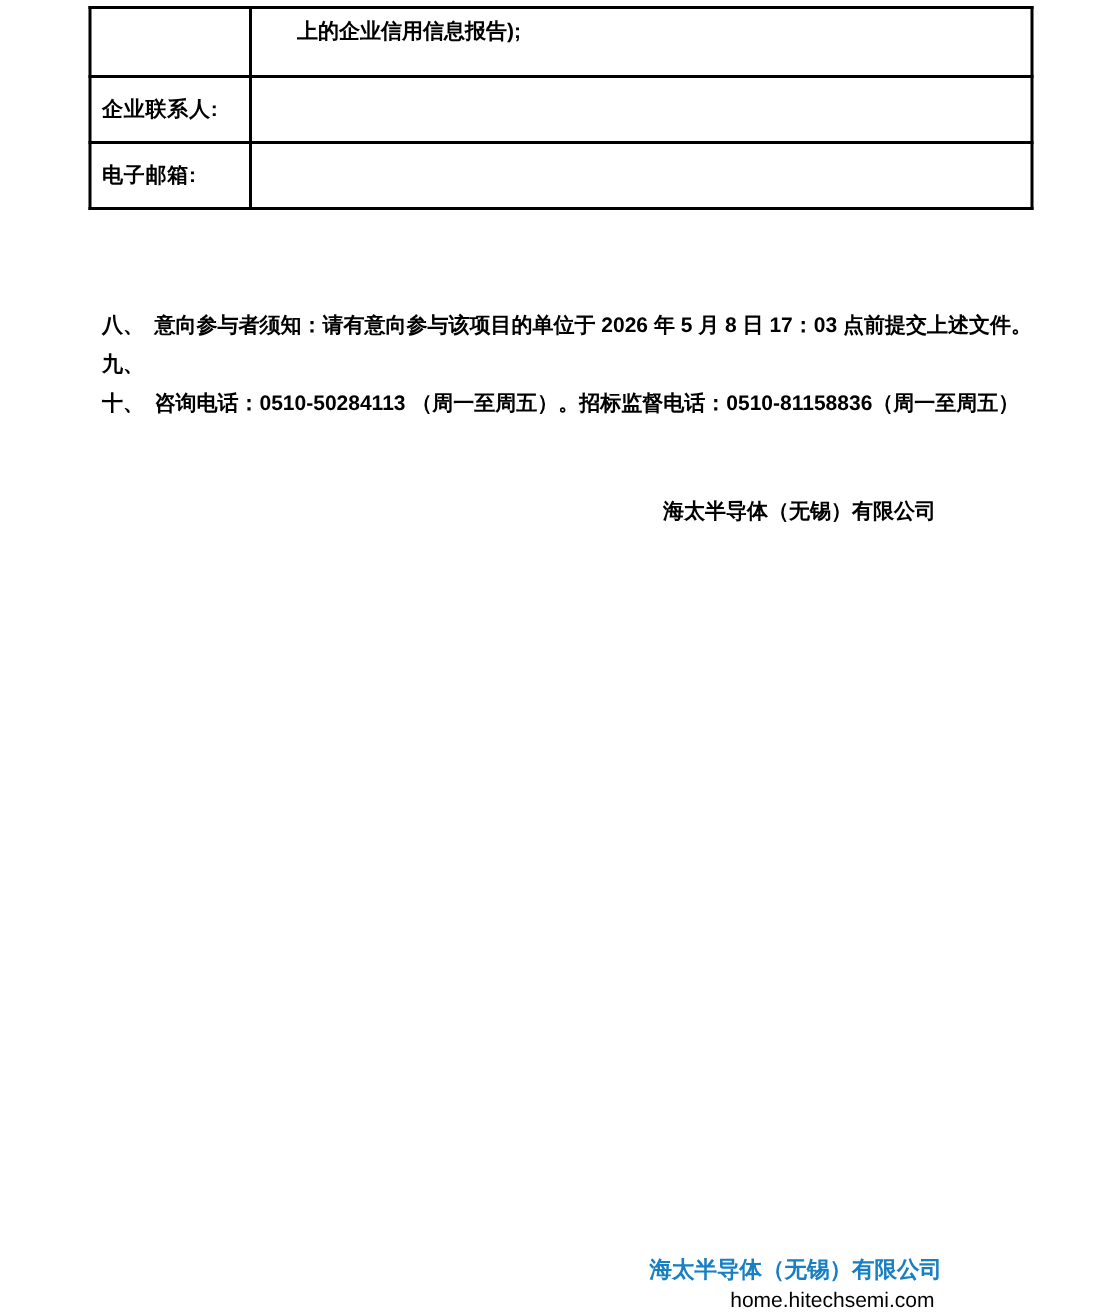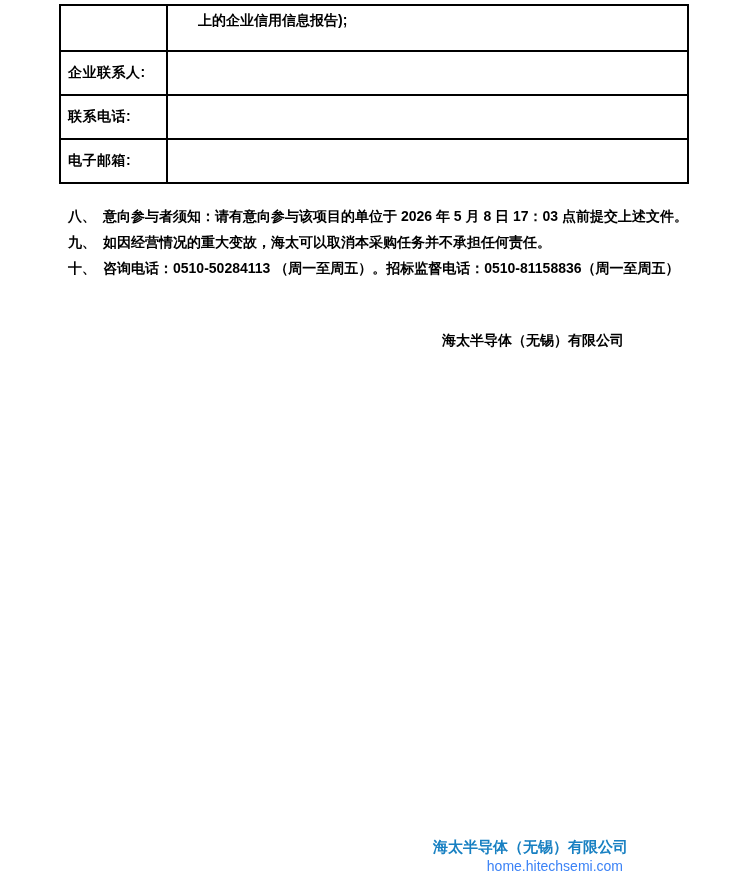--- a/index.html
+++ b/index.html
@@ -102,46 +102,41 @@
       </colgroup>
     <tbody>
         <tr class="r1">
       <td class="label"></td>
       <td class="value top">上的企业信用信息报告);</td>
     </tr>
     <tr class="r2">
       <td class="label">企业联系人:</td>
       <td class="value"></td>
     </tr>
-    <tr class="r3">
-      <td class="label">联系电话:</td>
-      <td class="value"></td>
-    </tr>
     <tr class="r4">
       <td class="label">电子邮箱:</td>
       <td class="value"></td>
     </tr>
   </tbody>
     </table>
 
   <div class="notices">
     <div class="notice">
       <span class="marker">八、</span>
       <span class="ntext">意向参与者须知：请有意向参与该项目的单位于 2026 年 5 月 8 日 17：03 点前提交上述文件。</span>
     </div>
     <div class="notice">
       <span class="marker">九、</span>
-      <span class="ntext">如因经营情况的重大变故，海太可以取消本采购任务并不承担任何责任。</span>
     </div>
     <div class="notice">
       <span class="marker">十、</span>
       <span class="ntext">咨询电话：0510-50284113 （周一至周五）。招标监督电话：0510-81158836（周一至周五）</span>
     </div>
   </div>
 
   <div class="signoff">
     <div class="company">海太半导体（无锡）有限公司</div>
   </div>
 
   <div class="footer-company" style="color: rgb(24, 128, 194);">海太半导体（无锡）有限公司</div>
-  <div class="footer-website" style="color: #3b82f6;">home.hitechsemi.com</div>
+  <div class="footer-website" style="color: #000000;">home.hitechsemi.com</div>
 
 </div>
 
 </body></html>

